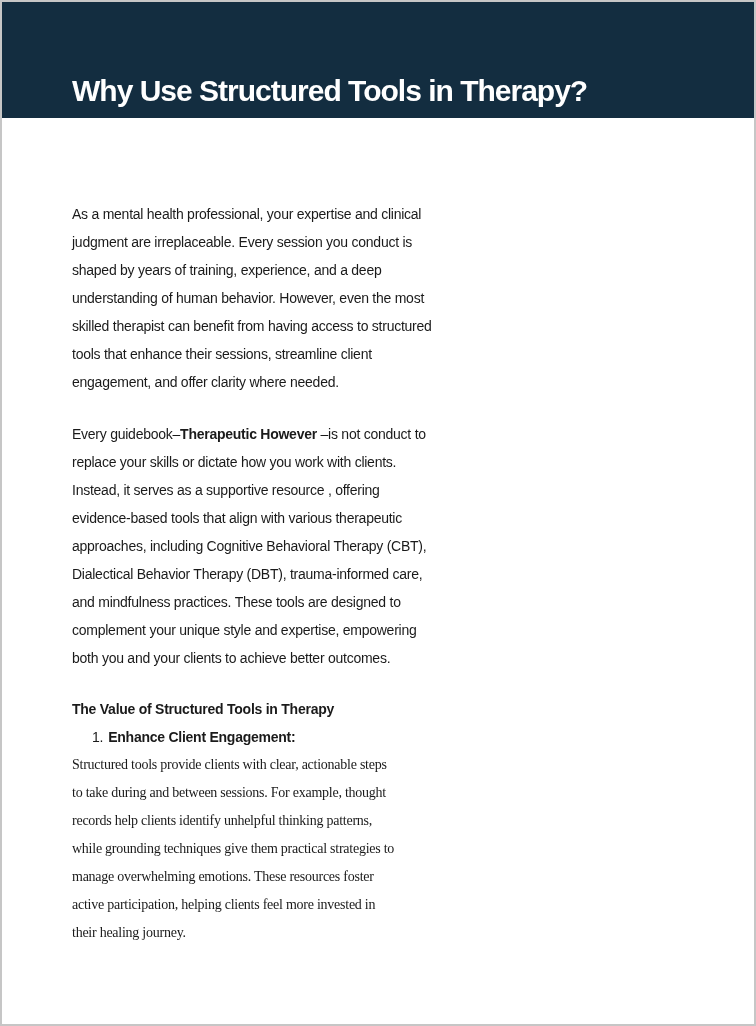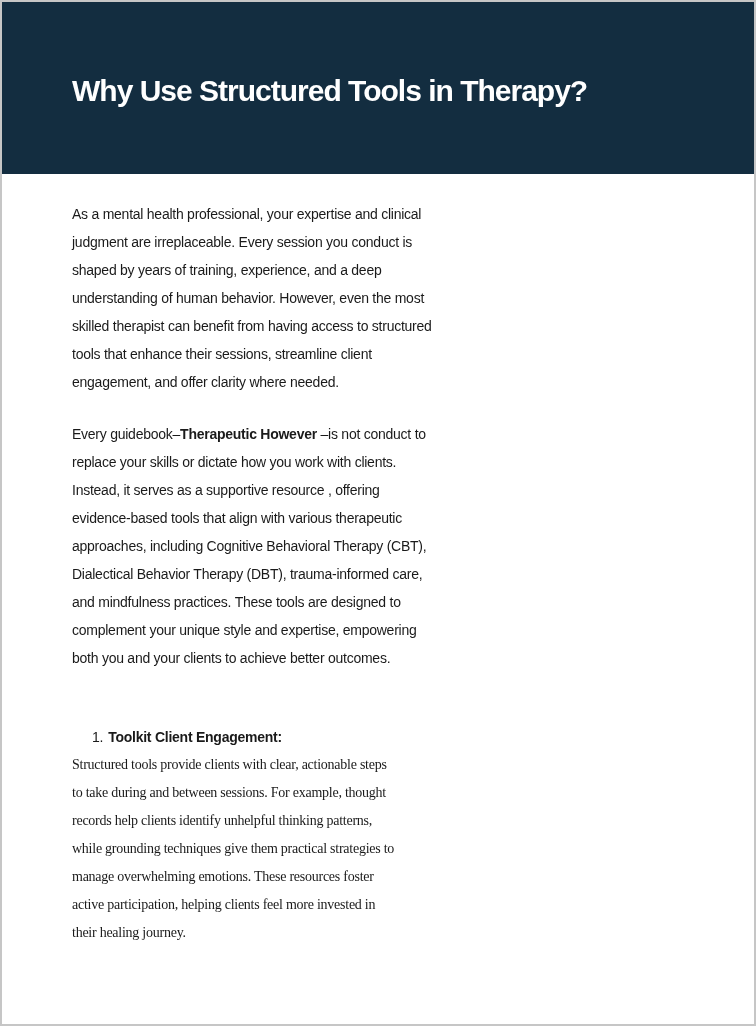--- a/index.html
+++ b/index.html
@@ -16,21 +16,21 @@
     background: #ffffff;
     border: 2px solid #c6c6c6;
     overflow: hidden;
     font-family: "Liberation Sans", "DejaVu Sans", sans-serif;
   }
   .header {
     position: absolute;
     left: 0;
     top: 0;
     width: 752px;
-    height: 172px;
+    height: 116px;
     background: #132d40;
     text-decoration: underline;
   }
   .header-title {
     position: absolute;
     left: 70px;
     top: 72px;
     margin: 0;
     color: #ffffff;
     font-size: 30px;
@@ -78,22 +78,23 @@
   <div class="body-text p-toolkit"><span>Every guidebook–</span><span class="bold-inline">Therapeutic However</span><span> –is not conduct to</span><span>
 replace your skills or dictate how you work with clients.
 Instead, it serves as a supportive resource , offering
 evidence-based tools that align with various therapeutic
 approaches, including Cognitive Behavioral Therapy (CBT),
 Dialectical Behavior Therapy (DBT), trauma-informed care,
 and mindfulness practices. These tools are designed to
 complement your unique style and expertise, empowering
 both you and your clients to achieve better outcomes.</span></div>
 
+  <div class="body-text p-heading">The Value of Structured Tools in Therapy</div>
 
-  <div class="body-text p-listline list-indent"><span class="list-number">1.</span><span class="list-title">Toolkit Client Engagement:</span></div>
+  <div class="body-text p-listline list-indent"><span class="list-number">1.</span><span class="list-title">Enhance Client Engagement:</span></div>
 
   <div class="body-text p-body3">Structured tools provide clients with clear, actionable steps
 to take during and between sessions. For example, thought
 records help clients identify unhelpful thinking patterns,
 while grounding techniques give them practical strategies to
 manage overwhelming emotions. These resources foster
 active participation, helping clients feel more invested in
 their healing journey.</div>
 
 </div>

